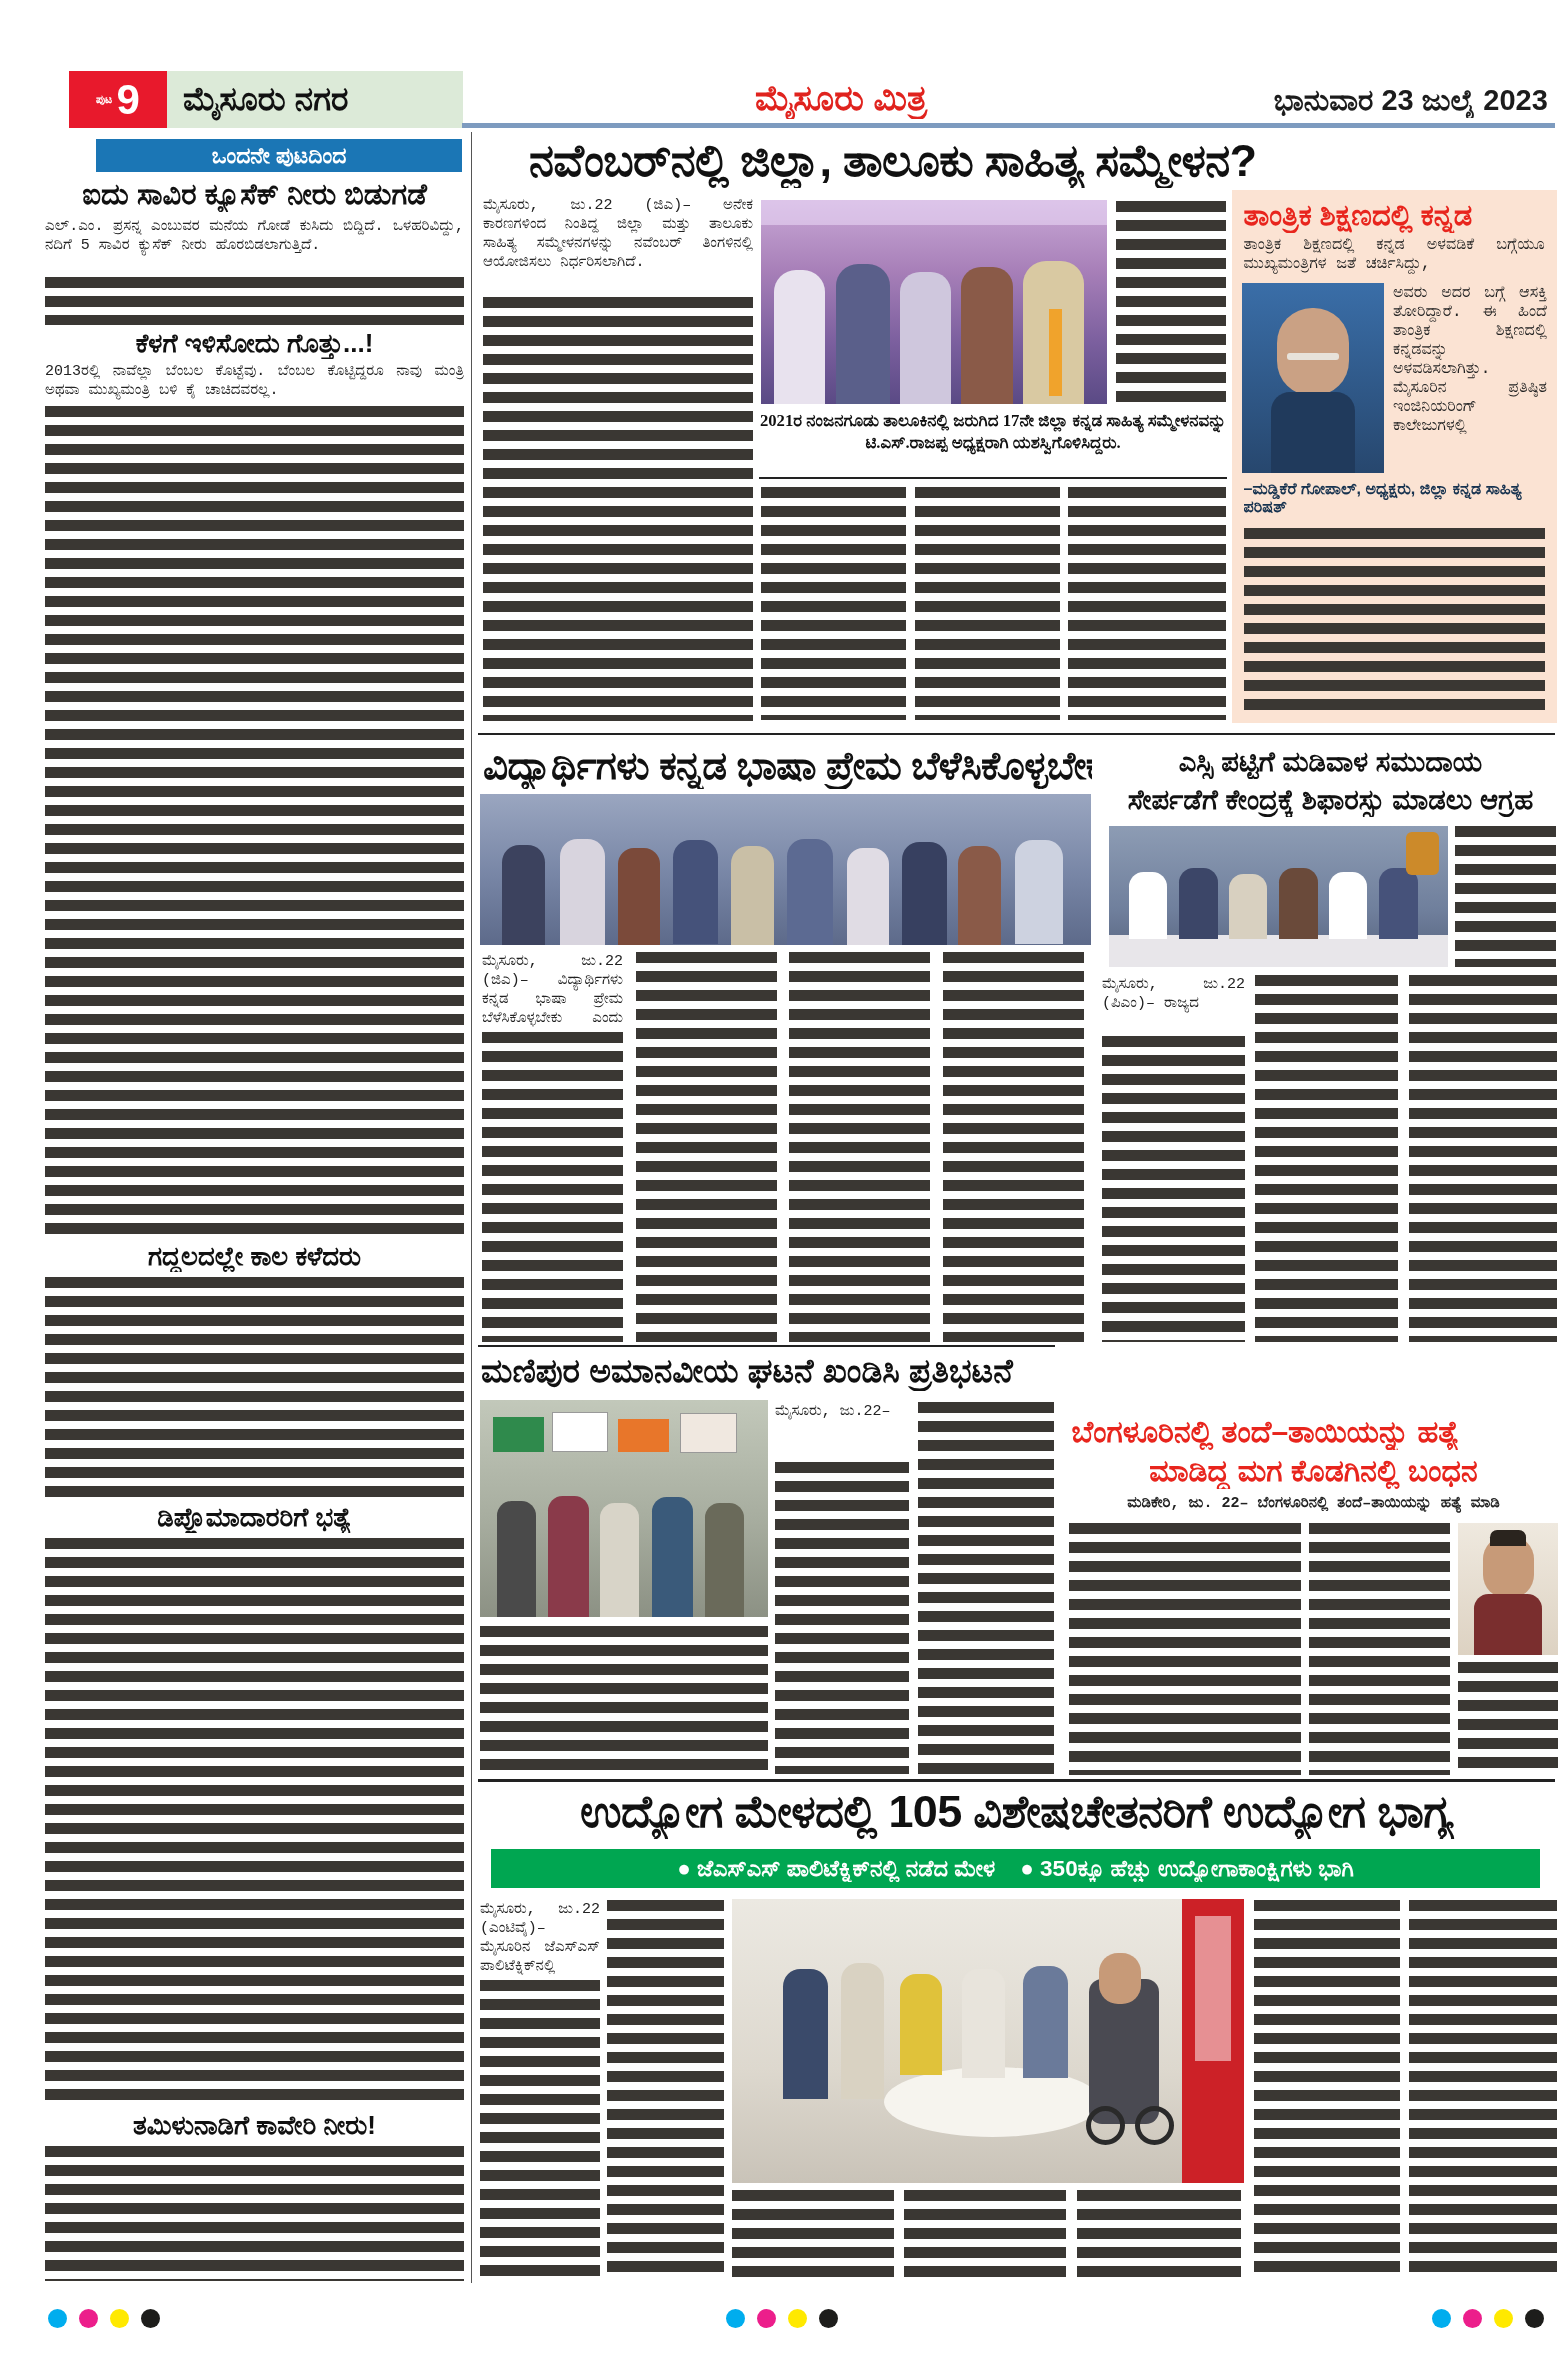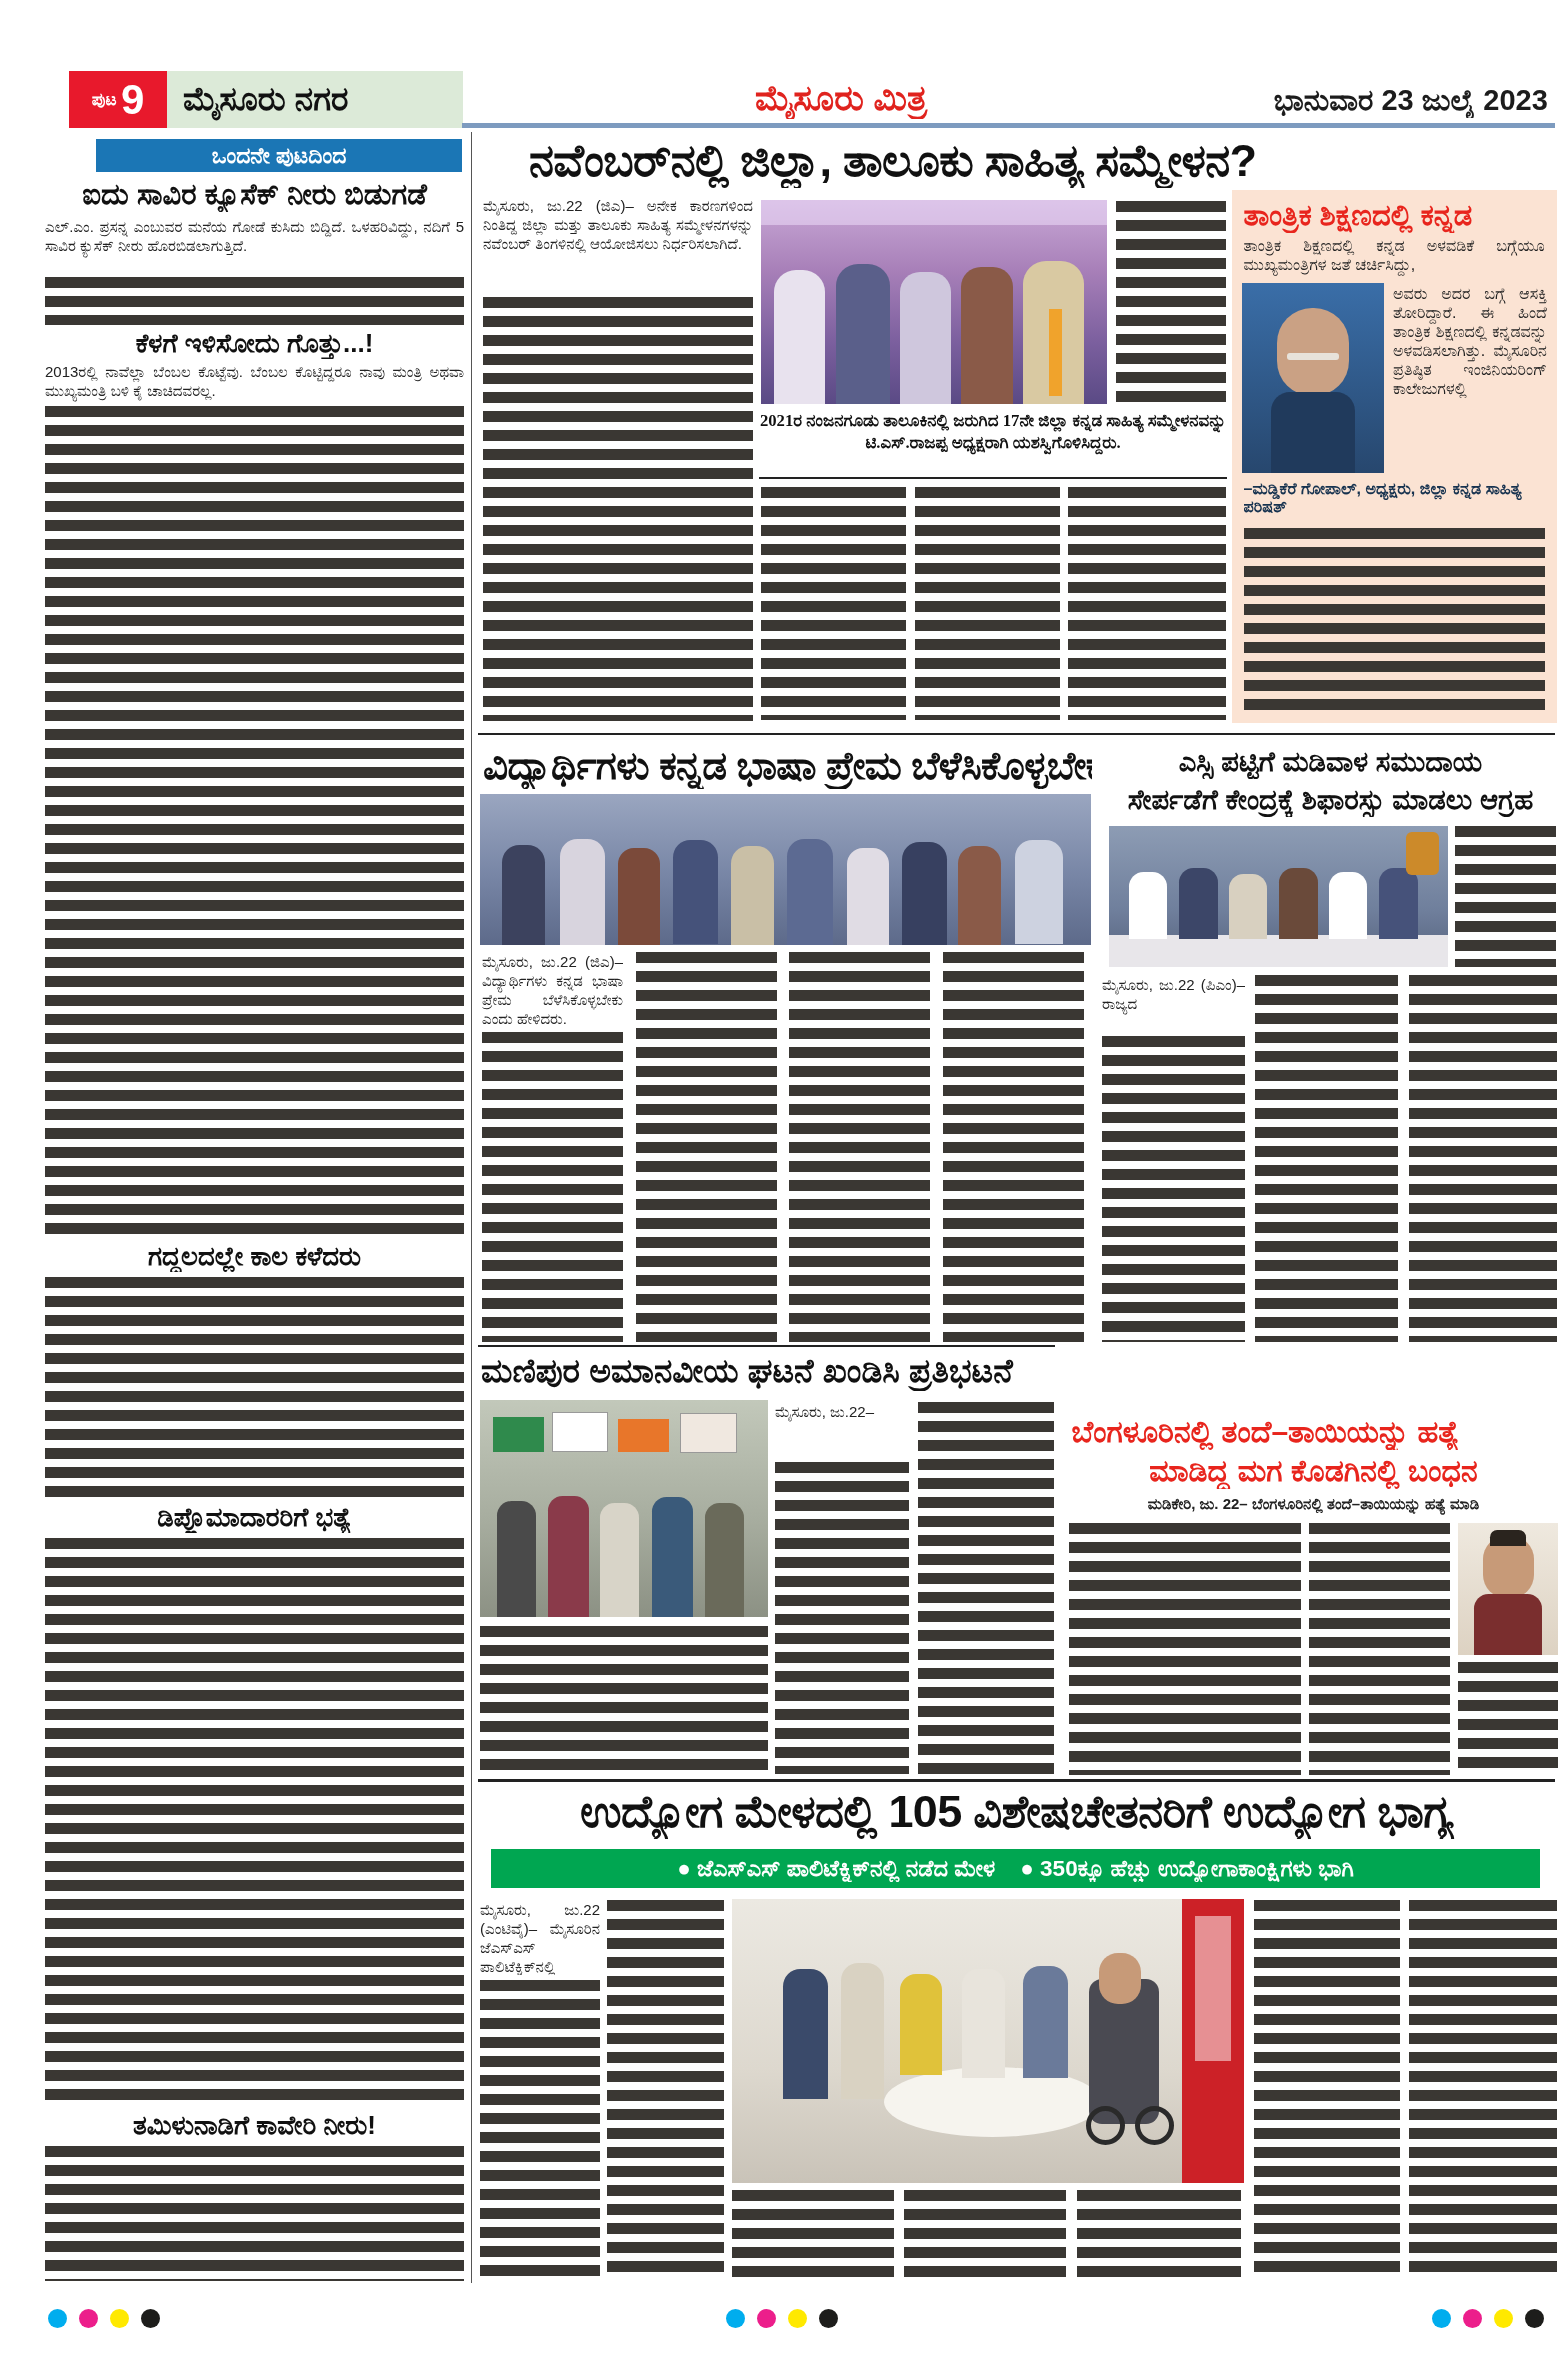--- a/index.html
+++ b/index.html
@@ -1,40 +1,40 @@
 <!DOCTYPE html>
 <html style="font-size:11.6px"><head>
 <meta charset="utf-8">
 <style>
   html,body{margin:0;padding:0;background:#ffffff;}
   .page{position:relative;width:1562px;height:2354px;background:#fff;
         font-family:"Liberation Sans",sans-serif;color:#1c1c1c;overflow:hidden;}
   .abs{position:absolute;}
   
   .tx{background-image:repeating-linear-gradient(180deg,#3a3733 0 11px,transparent 11px 19px);}
-  .excerpt{font-size:15px;line-height:19px;text-align:justify;color:#222;overflow:hidden;}
+  .excerpt{font-size:15px;line-height:19px;text-align:justify;color:#222;overflow:hidden;font-family:Liberation Mono, monospace;}
   .hl{font-weight:bold;color:#111;}
   .center{text-align:center;}
   .nowrap{white-space:nowrap;overflow:hidden;}
   .hrule{background:#222;height:2.2px;}
   .vrule{background:#555;width:1.4px;}
   .dot{width:19px;height:19px;border-radius:50%;display:inline-block;margin-right:8.7px;}
   .caption{font-weight:bold;font-size:16.7px;line-height:22px;color:#111;text-align:center;overflow:hidden;font-family:Liberation Serif, serif;}
   .photo{overflow:hidden;}
   .greenstrip{background:#00a651;color:#fff;font-weight:bold;font-size:22.5px;
               display:flex;align-items:center;justify-content:center;gap:25px;overflow:hidden;}
   .redline{color:#e8251d;}
 </style>
 </head>
 <body>
 
 <div class="page">
 
   <div class="abs" style="left:69px;top:71px;width:98px;height:57px;background:#e8192c;display:flex;align-items:center;justify-content:center;gap:4.3px;">
-    <span style="color:#fff;font-size:17px;font-weight:bold;">ಪುಟ</span>
+    <span style="color:#fff;font-size:11px;font-weight:bold;">ಪುಟ</span>
     <span style="color:#fff;font-size:42px;font-weight:bold;">9</span>
   </div>
   <div class="abs" style="left:167px;top:71px;width:296px;height:57px;background:#dcead8;display:flex;align-items:center;">
     <span class="hl" style="font-size:33px;padding-left:16px;">ಮೈಸೂರು ನಗರ</span>
   </div>
   <div class="abs nowrap" style="left:638px;top:78px;width:406px;text-align:center;color:#e0231e;font-weight:bold;font-size:35px;">ಮೈಸೂರು ಮಿತ್ರ</div>
   <div class="abs nowrap" style="left:1116px;top:84px;width:439px;text-align:right;font-weight:bold;font-size:29px;padding-right:7.2px;box-sizing:border-box;">ಭಾನುವಾರ 23 ಜುಲೈ 2023</div>
   <div class="abs" style="left:462px;top:123px;width:1093px;height:5px;background:#7d9bbf;"></div>
 
   <div class="abs vrule" style="left:471px;top:132px;height:2151px;"></div>

